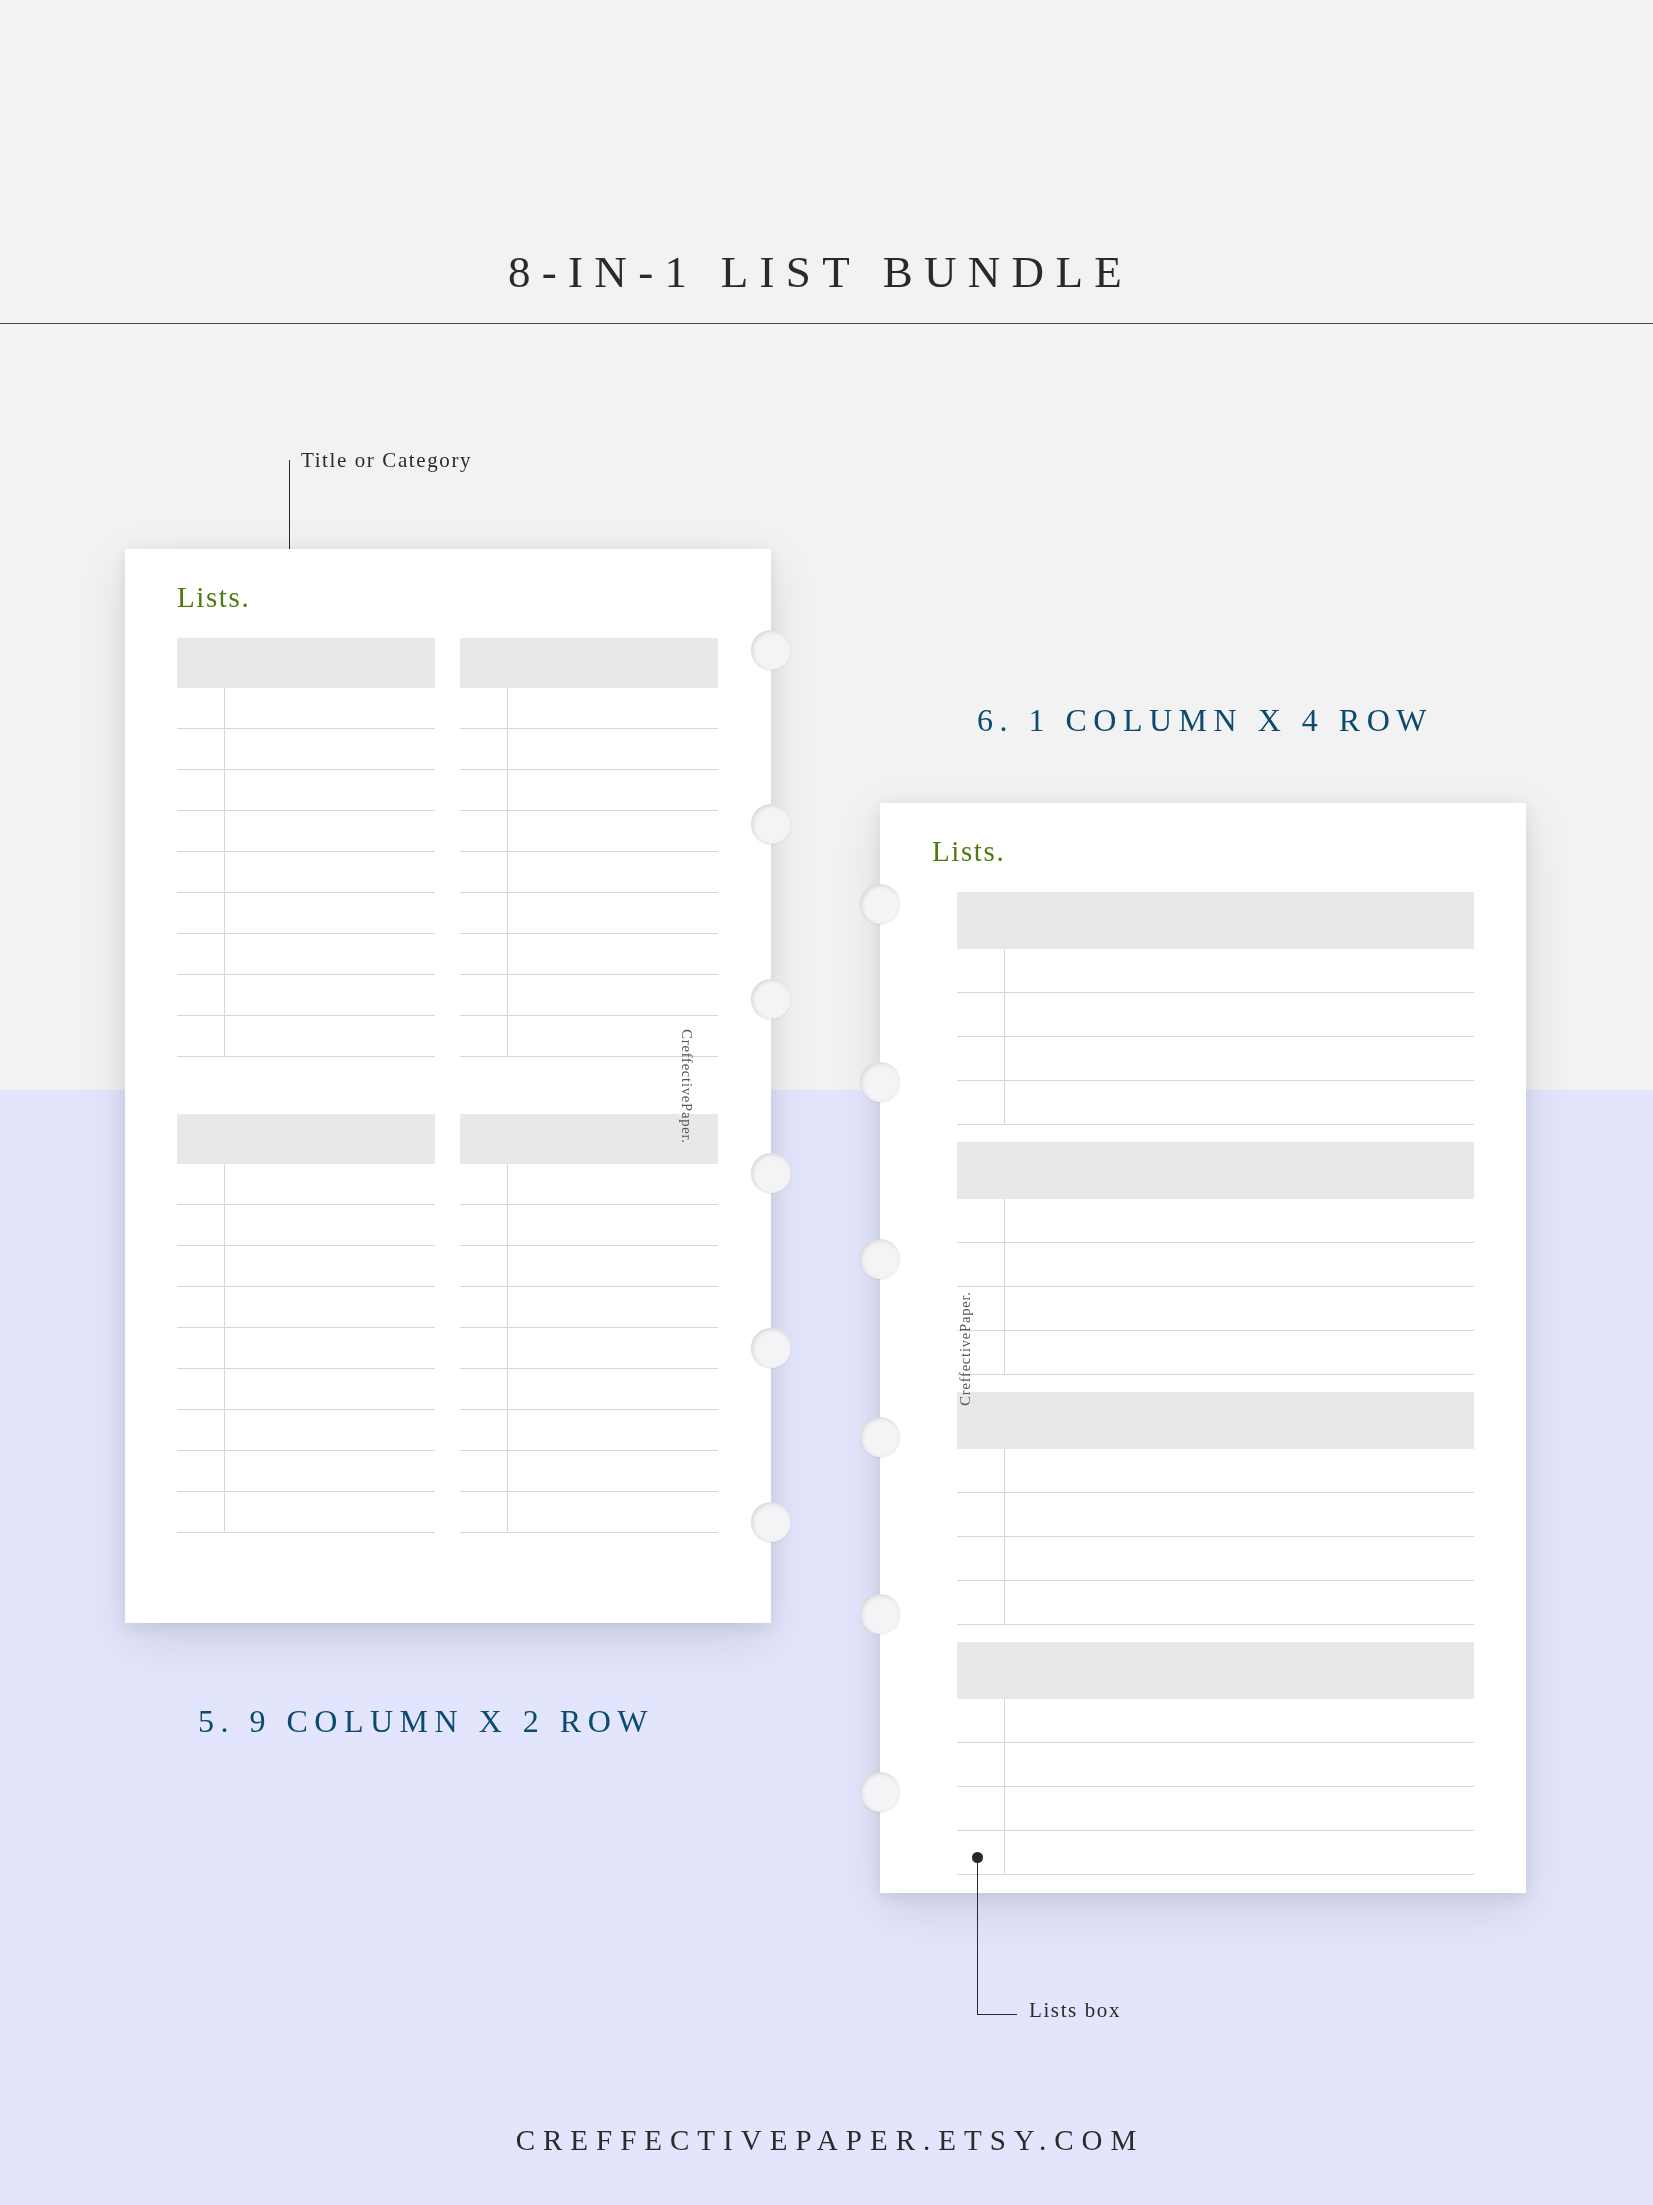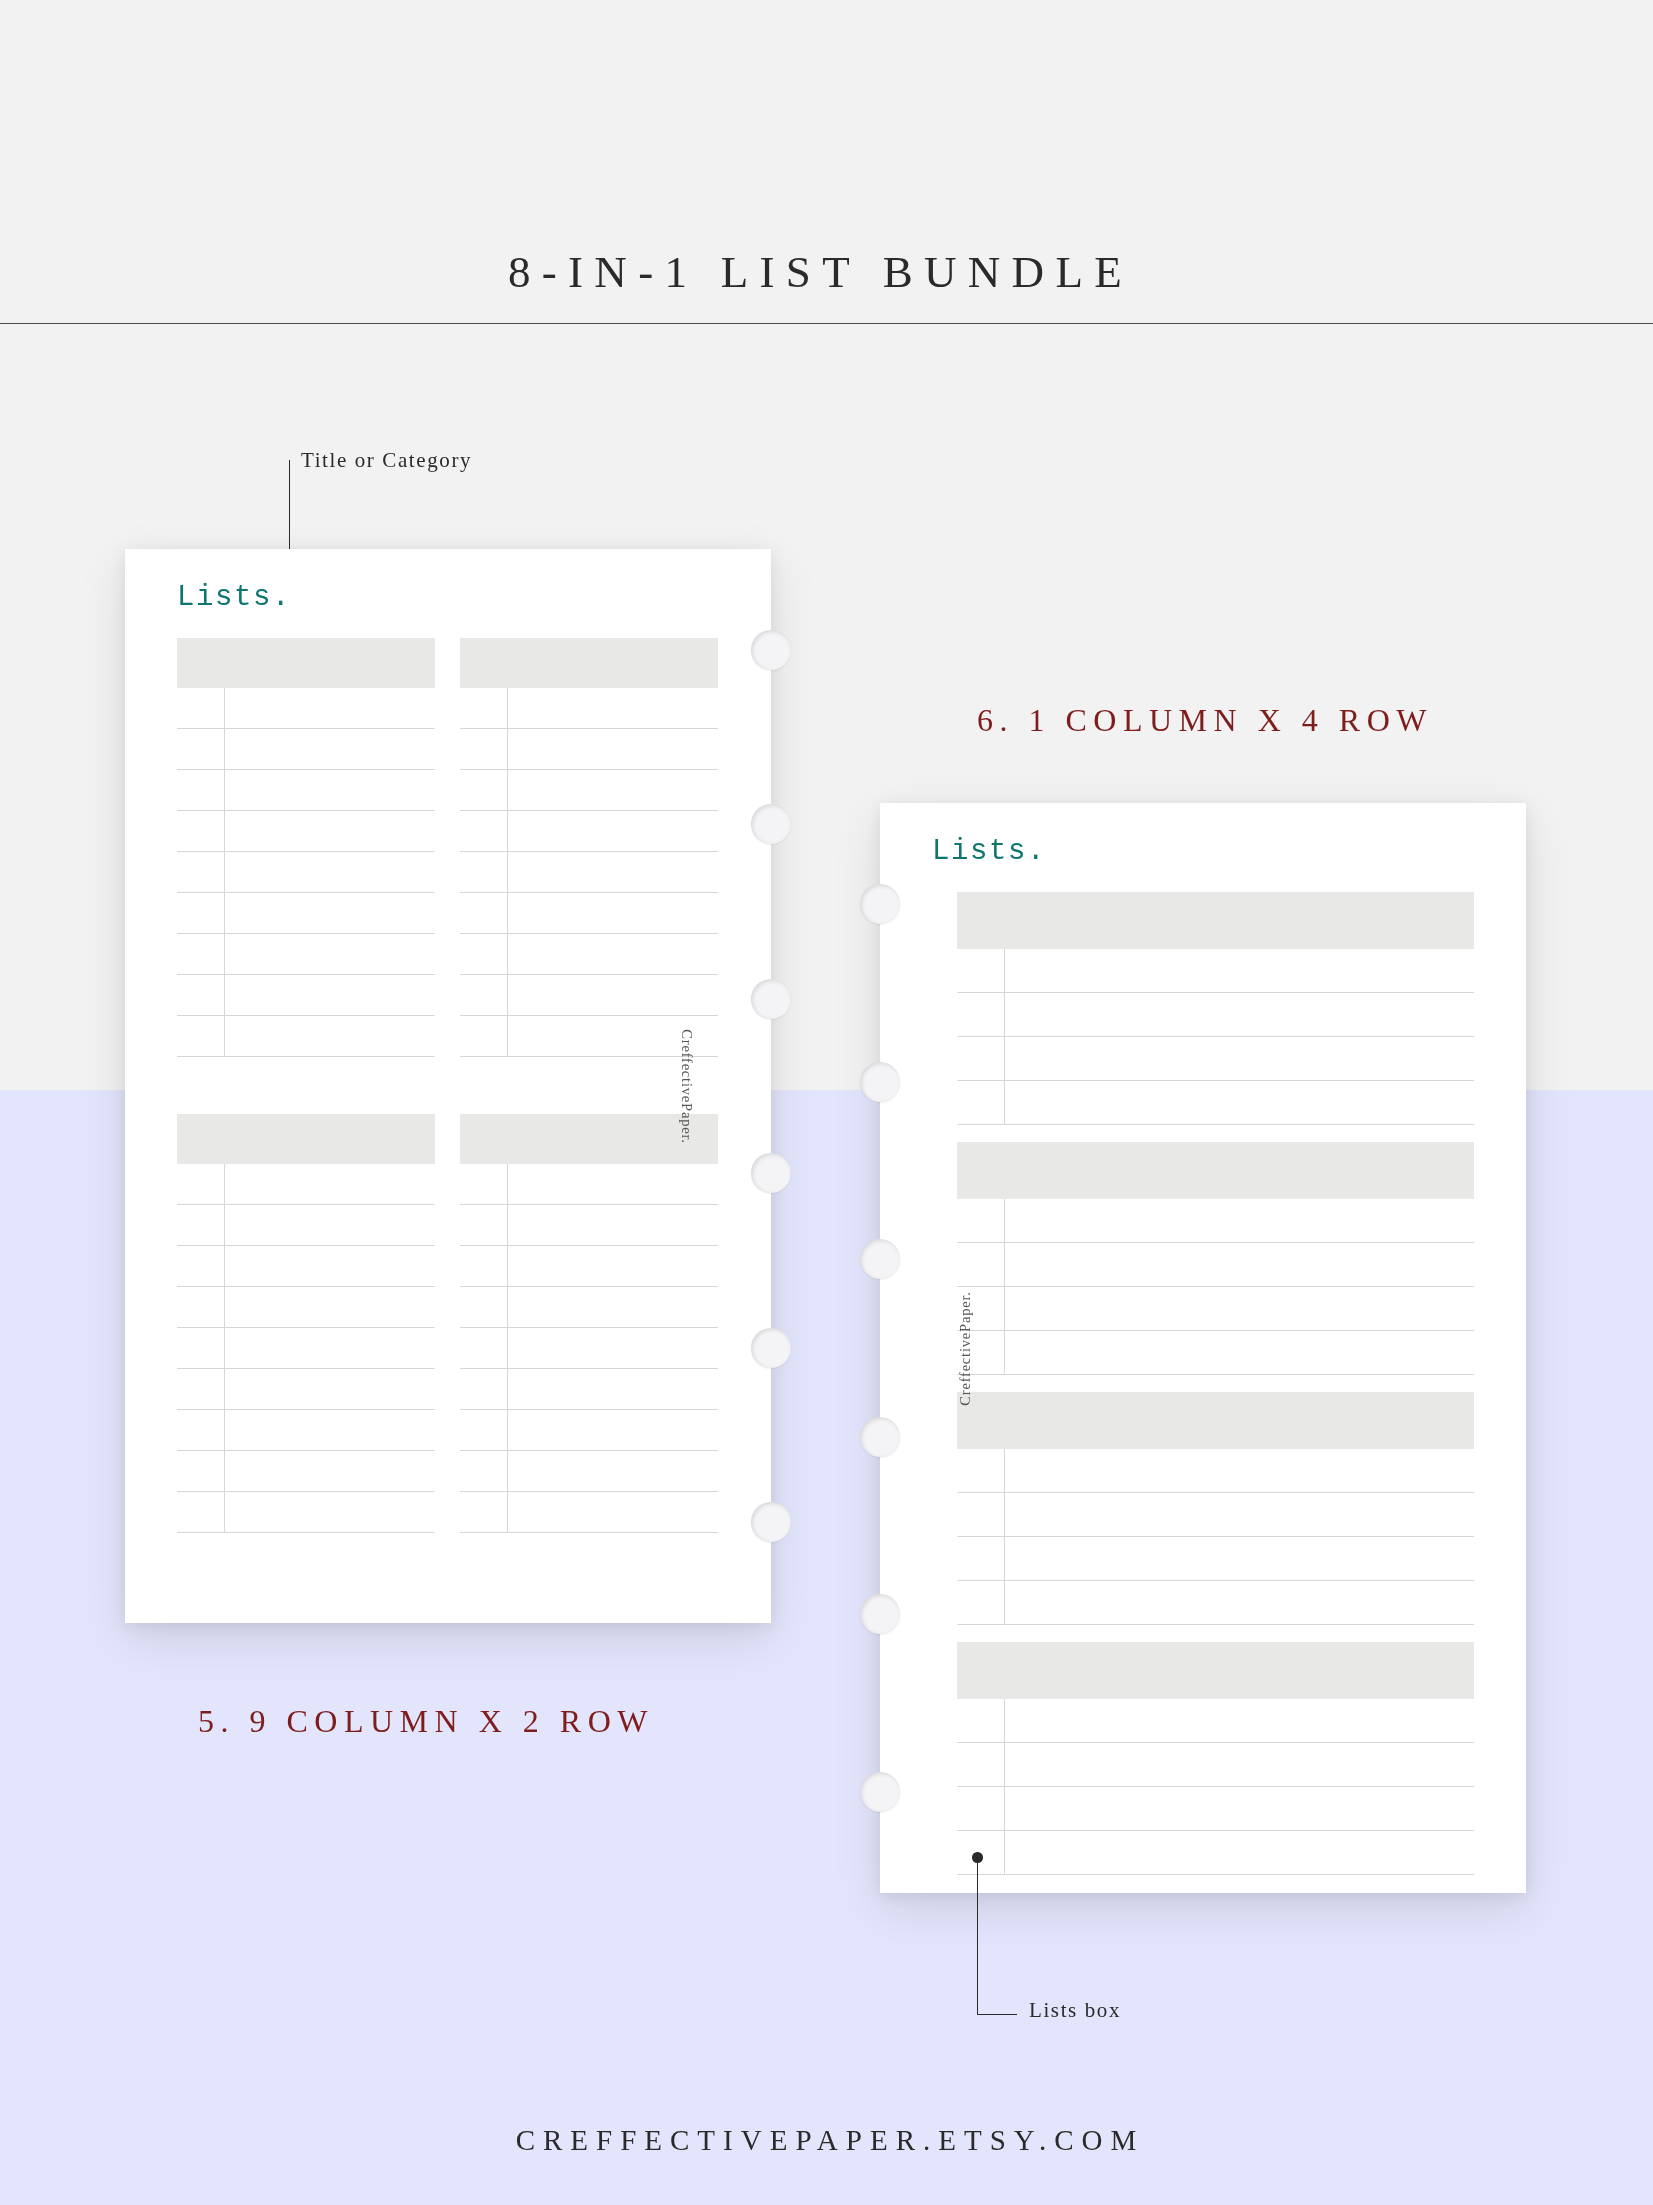--- a/index.html
+++ b/index.html
@@ -47,22 +47,21 @@
   }
   .page-right {
     top: 803px; left: 880px;
     width: 646px; height: 1090px;
   }
   .page-title {
     position: absolute;
     top: 32px; left: 52px;
     font-size: 29px;
     letter-spacing: 1.6px;
-    color: #0f766e;
-    font-family: Liberation Mono, monospace;
+    color: #4d7c0f;
   }
 
   
   .holes { position: absolute; width: 40px; }
   .holes-right { right: -20px; top: 81px; bottom: 81px; }
   .holes-left  { left: -20px;  top: 81px; bottom: 81px; }
   .hole {
     width: 40px; height: 40px;
     border-radius: 50%;
     background: #f4f4f6;
@@ -121,21 +120,21 @@
   .r3 { top: 589px; }
   .r4 { top: 839px; }
   .blk-wide .block-header { height: 57px; }
   .blk-wide .line { height: 44px; }
 
   
   .caption {
     position: absolute;
     font-size: 32px;
     letter-spacing: 6.5px;
-    color: #7f1d1d;
+    color: #0c4a6e;
   }
   .cap-left  { top: 1703px; left: 198px; }
   .cap-right { top: 702px;  left: 977px; }
 
   
   .callout {
     position: absolute;
     font-size: 21px;
     letter-spacing: 1.6px;
     color: #2a2a2a;

